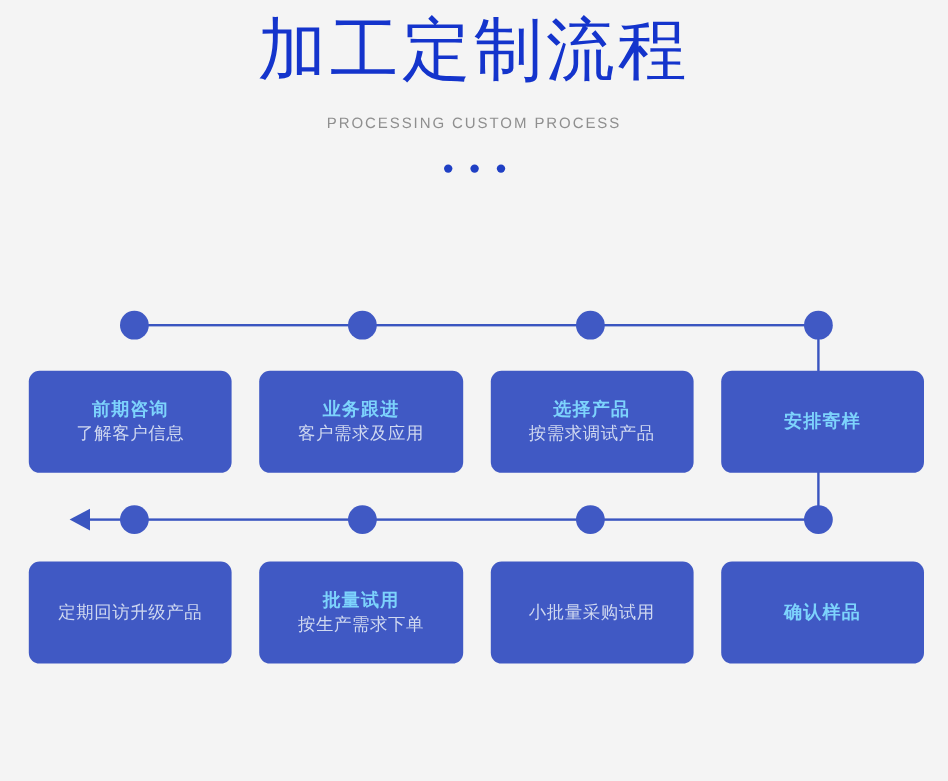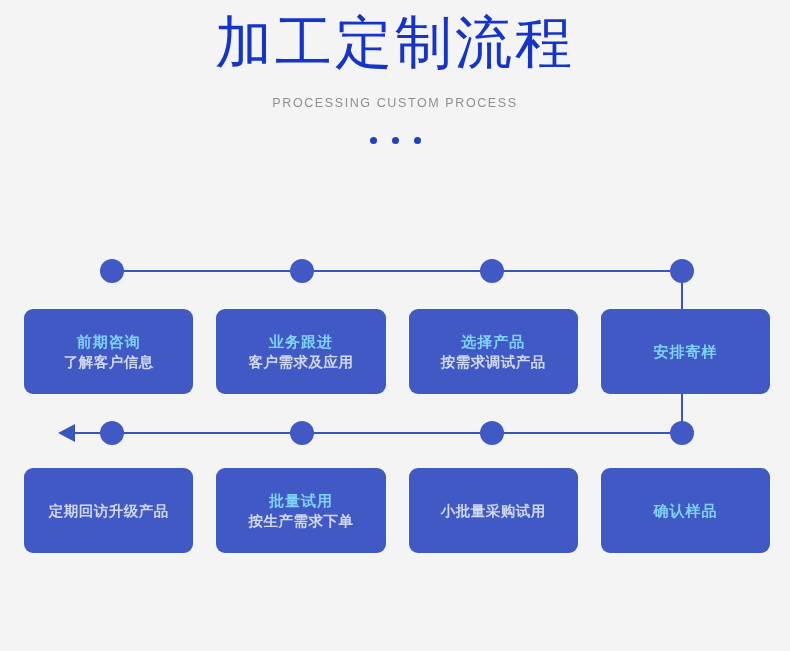--- a/index.html
+++ b/index.html
@@ -146,21 +146,21 @@
   .card-title {
     font-size: 15px;
     font-weight: bold;
     line-height: 1.22;
     letter-spacing: 1px;
     color: #7dd3fc;
     display: block;
   }
   .card-sub {
     font-size: 14.5px;
-    font-weight: 700;
+    font-weight: 400;
     line-height: 1.4;
     letter-spacing: 0.5px;
     color: #cfd8f0;
     display: block;
     margin-top: 0;
   }
 </style>
 </head>
 <body>
 

